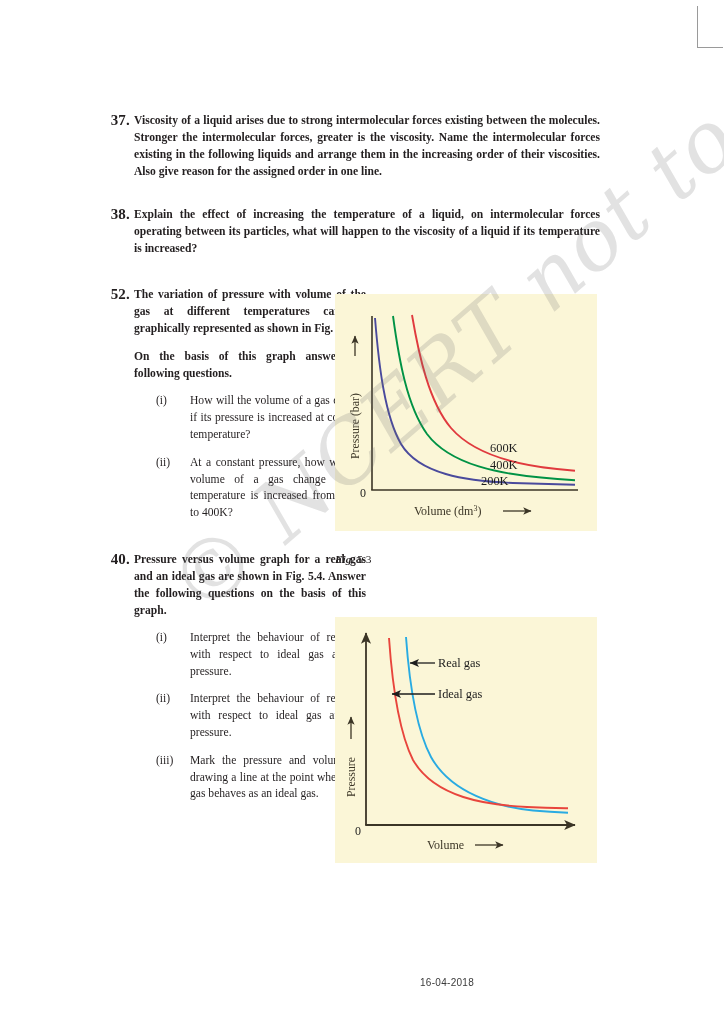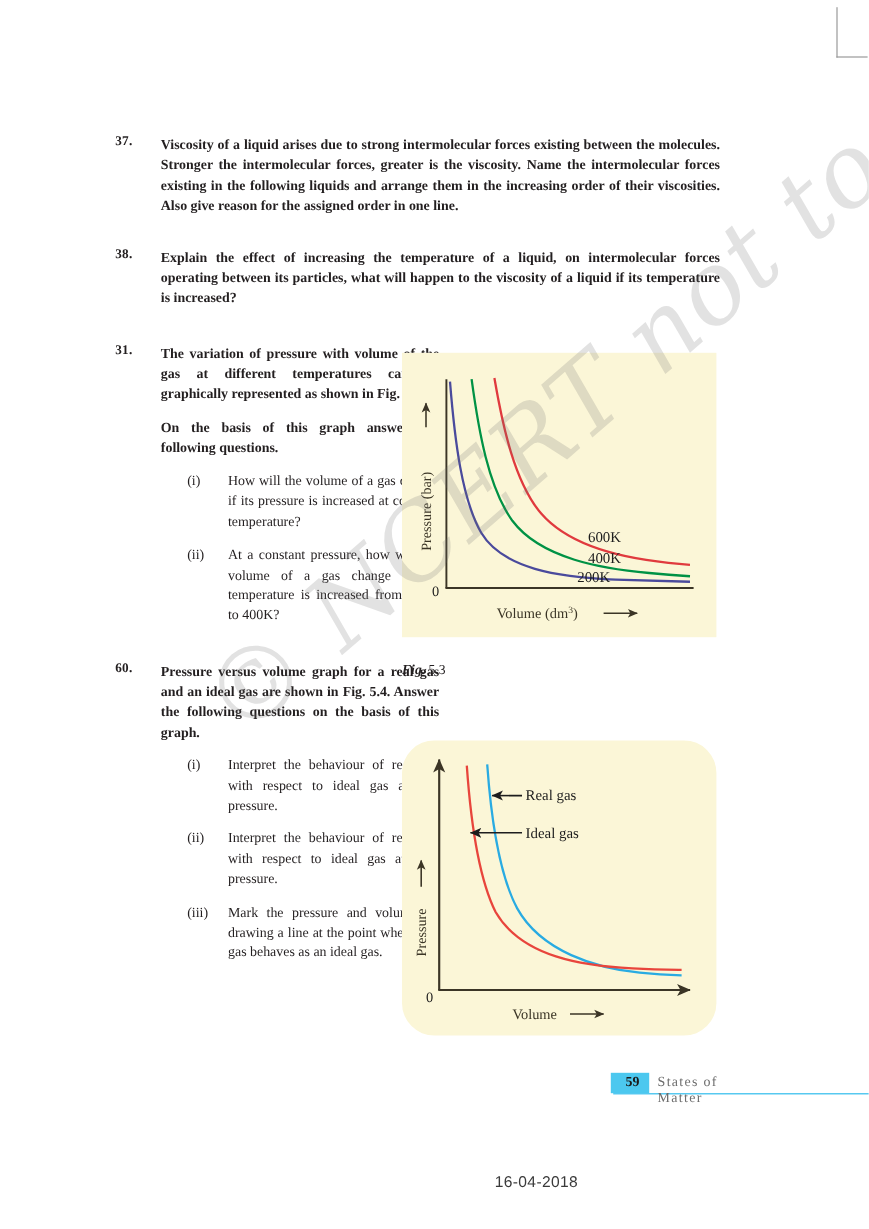--- a/index.html
+++ b/index.html
@@ -79,22 +79,23 @@
   .qblock {
     position: relative;
     margin-bottom: 0;
   }
   .qnum {
     position: absolute;
     left: 0;
     top: 0;
     width: 34px;
     font-weight: bold;
-    font-size: 11px;
+    font-size: 15px;
     letter-spacing: 0.2px;
+    text-align: right;
   }
   .qbody {
     margin-left: 38px;
     font-size: 11.6px;
     line-height: 1.47;
     text-align: justify;
   }
   .qbody p { margin: 0 0 0 0; font-weight: bold; }
   .qbody p + p { margin-top: 11px; }
 
@@ -133,21 +134,21 @@
   .col-text {
     width: 232px;
   }
 
   
   .figpanel {
     position: absolute;
     background: #fbf6d7;
   }
   #fig53-panel { left: 335px; top: 294px; width: 262px; height: 237px; }
-  #fig54-panel { left: 335px; top: 617px; width: 262px; height: 246px; border-radius: 27px; }
+  #fig54-panel { left: 335px; top: 617px; width: 262px; height: 246px; }
 
   .figcap {
     position: absolute;
     text-align: left;
     font-size: 11.4px;
     width: 262px;
   }
   .figcap b { font-style: italic; font-weight: bold; }
   .figcap .num { font-style: normal; }
   #fig53-cap { left: 335px; top: 553px; }
@@ -198,21 +199,21 @@
     letter-spacing: 1.1px;
   }
 
   .datestamp {
     position: absolute;
     left: 0;
     top: 977px;
     width: 724px;
     text-align: center;
     font-family: "Liberation Sans", sans-serif;
-    font-size: 13px;
+    font-size: 10px;
     color: #3a3a3a;
     letter-spacing: 0.3px;
     padding-left: 170px;
     box-sizing: border-box;
   }
 </style>
 </head>
 <body>
 
 <div class="page">
@@ -236,37 +237,37 @@
     </div>
 
     <div class="qblock" style="margin-top:26px;">
       <div class="qnum">38.</div>
       <div class="qbody">
         <p>Explain the effect of increasing the temperature of a liquid, on intermolecular forces operating between its particles, what will happen to the viscosity of a liquid if its temperature is increased?</p>
       </div>
     </div>
 
     <div class="qblock row" style="margin-top:29px;">
-      <div class="qnum">31.</div>
+      <div class="qnum">52.</div>
       <div class="qbody col-text">
         <p>The variation of pressure with volume of the gas at different temperatures can be graphically represented as shown in Fig. 5.3.</p>
         <p>On the basis of this graph answer the following questions.</p>
         <div class="subitem">
           <span class="rn">(i)</span>
           <div class="rtext">How will the volume of a gas change if its pressure is increased at constant temperature?</div>
         </div>
         <div class="subitem">
           <span class="rn">(ii)</span>
           <div class="rtext">At a constant pressure, how will the volume of a gas change if the temperature is increased from 200K to 400K?</div>
         </div>
       </div>
     </div>
 
     <div class="qblock row" style="margin-top:29px;">
-      <div class="qnum">60.</div>
+      <div class="qnum">40.</div>
       <div class="qbody col-text">
         <p>Pressure versus volume graph for a real gas and an ideal gas are shown in Fig. 5.4. Answer the following questions on the basis of this graph.</p>
         <div class="subitem">
           <span class="rn">(i)</span>
           <div class="rtext">Interpret the behaviour of real gas with respect to ideal gas at low pressure.</div>
         </div>
         <div class="subitem">
           <span class="rn">(ii)</span>
           <div class="rtext">Interpret the behaviour of real gas with respect to ideal gas at high pressure.</div>
         </div>
@@ -353,22 +354,16 @@
         <line x1="16" y1="122" x2="16" y2="100" stroke="#3b3526" stroke-width="1.3" marker-end="url(#arrS2)"></line>
       </g>
 
       <g>
         <text x="92" y="232" font-family="Liberation Serif, serif" font-size="12" fill="#3b3526">Volume</text>
         <line x1="140" y1="228" x2="168" y2="228" stroke="#3b3526" stroke-width="1.3" marker-end="url(#arrS2)"></line>
       </g>
     </svg>
   </div>
 
-  <div class="footer">
-    <div class="rule"></div>
-    <div class="pagebox"></div>
-    <div class="pagenum">59</div>
-    <div class="chapter">States of Matter</div>
-  </div>
 
   <div class="datestamp">16-04-2018</div>
 
 </div>
 
 </body></html>

